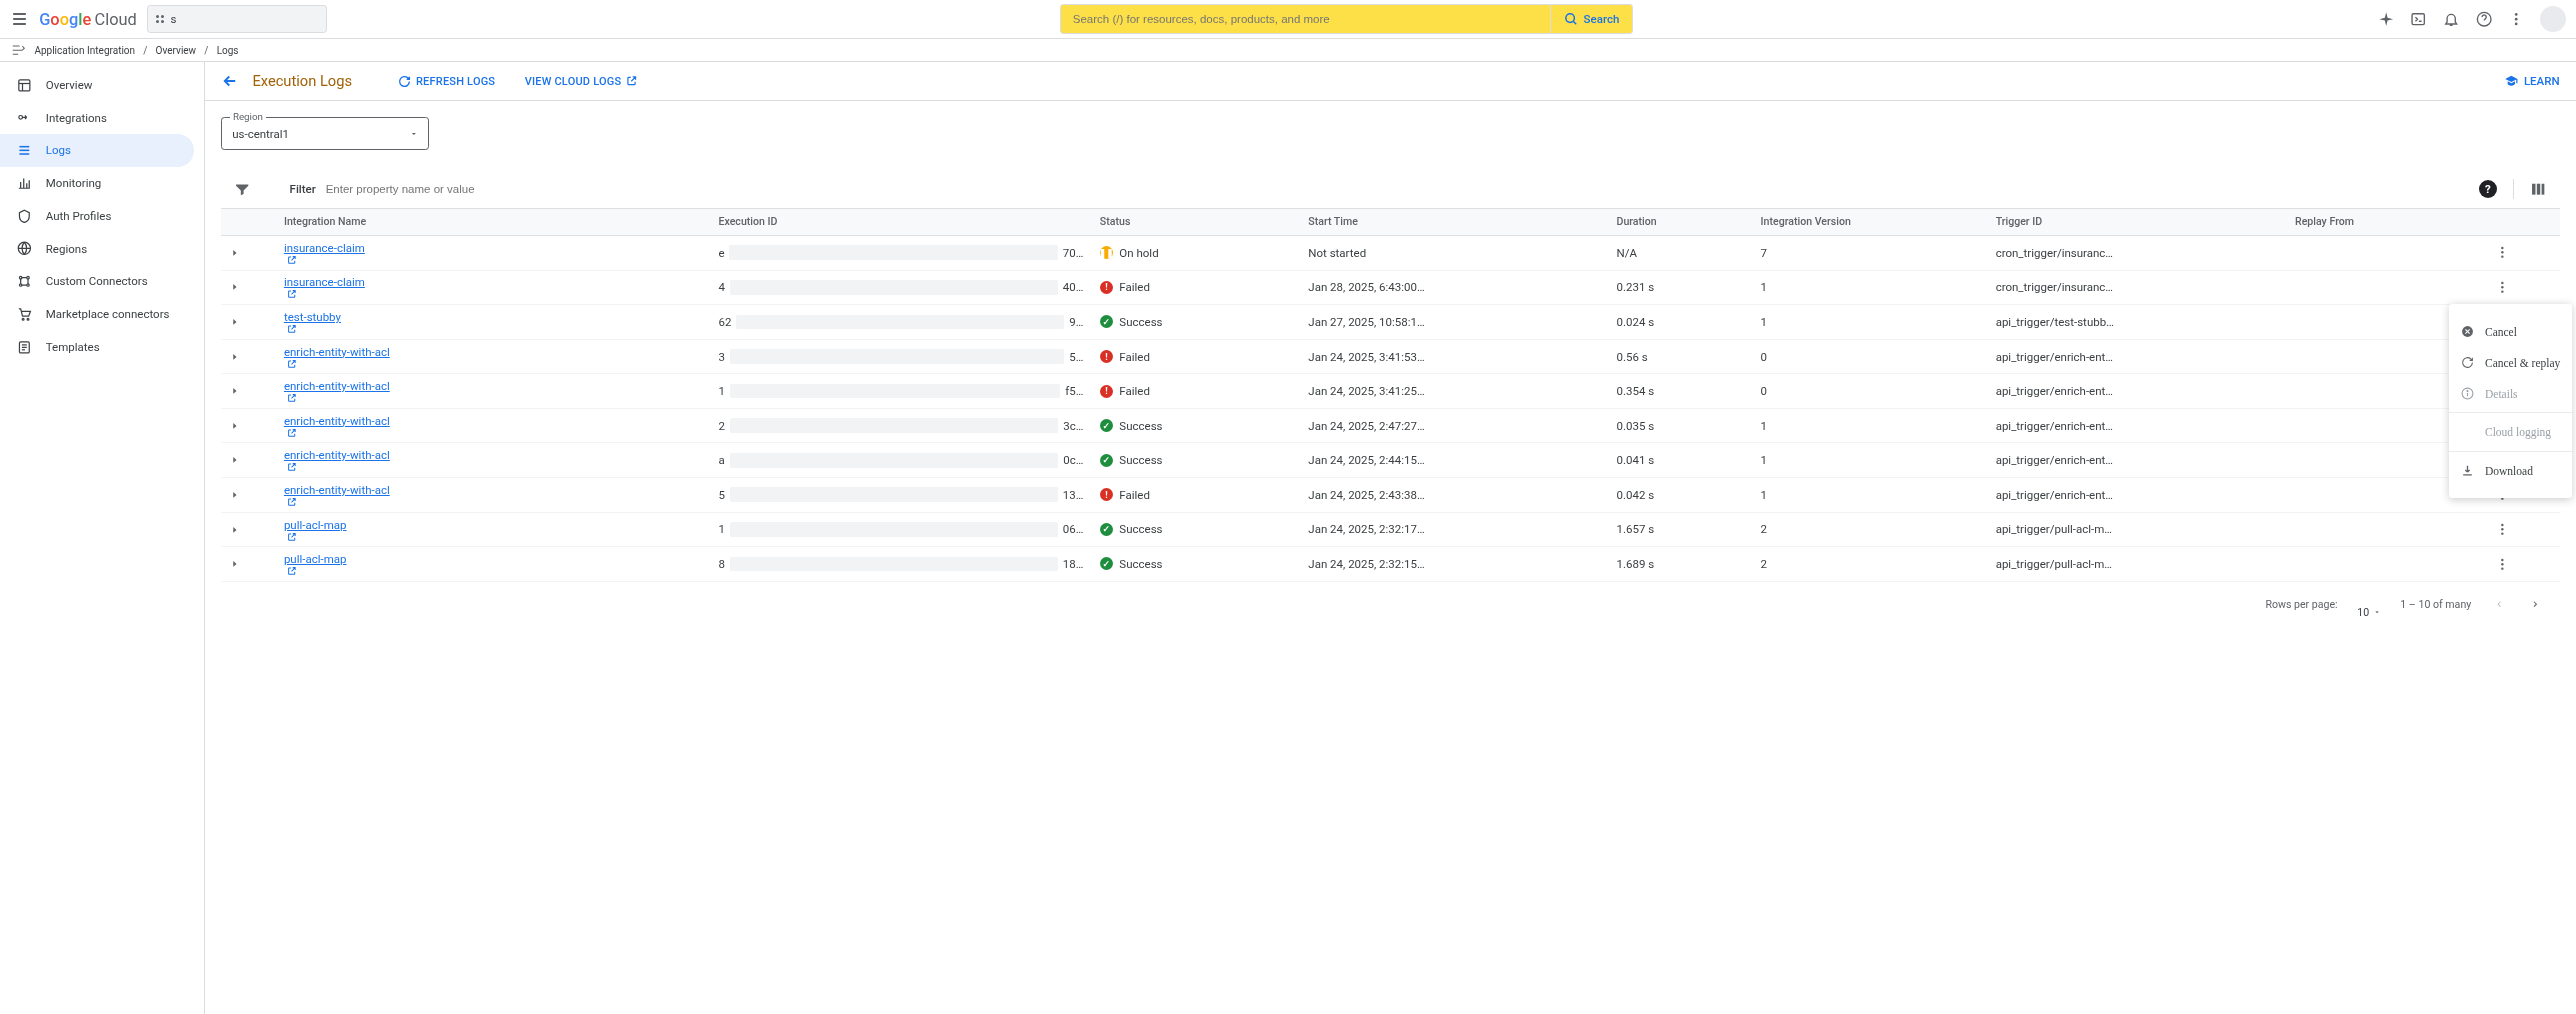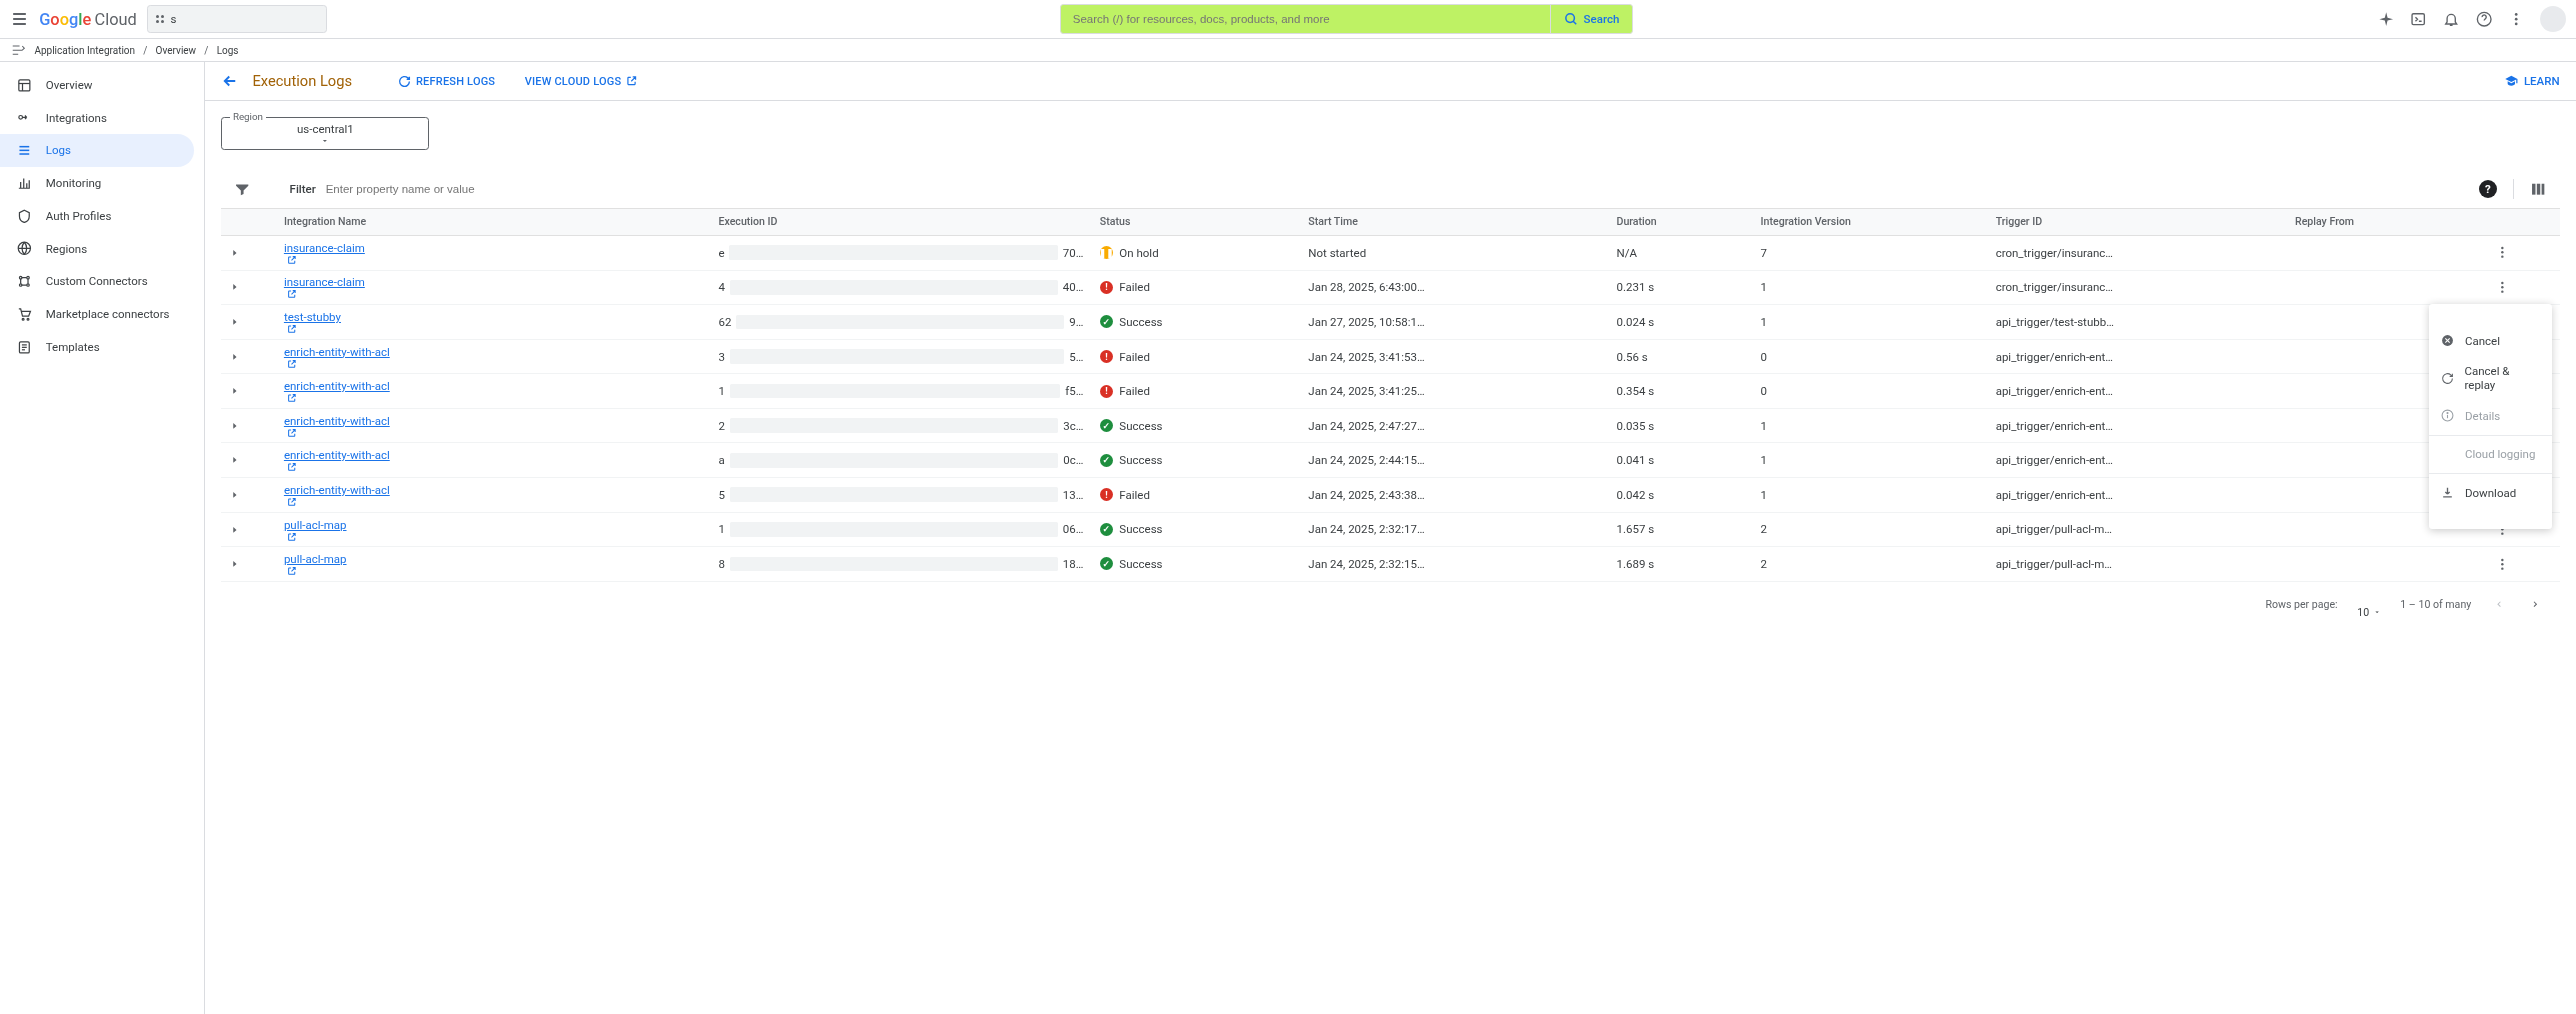--- a/index.html
+++ b/index.html
@@ -16,21 +16,21 @@
   .gcp-google .g3 { color: #fbbc04; }
   .gcp-google .g4 { color: #4285f4; }
   .gcp-google .g5 { color: #34a853; }
   .gcp-google .g6 { color: #ea4335; }
   .gcp-cloud { color: #5f6368; font-weight: 400; }
   .project-chip { display: flex; align-items: center; border: 0.8px solid #dadce0; border-radius: 3.3px; height: 28px; min-width: 180px; padding: 0 8.2px; background: #f1f3f4; gap: 6.5px; }
   .project-chip .dots { display: grid; grid-template-columns: repeat(2,3.3px); gap: 1.6px; }
   .project-chip .dots span { width:3.3px; height:3.3px; background:#5f6368; border-radius:50%; }
   .project-text { color: #3c4043; flex: 1; }
   .search-wrap { flex: 1; display: flex; justify-content: center; }
-  .search-box { display: flex; align-items: center; border: 0.8px solid #dadce0; border-radius: 3.3px; height: 29.5px; width: 573px; background: #bef264; }
+  .search-box { display: flex; align-items: center; border: 0.8px solid #dadce0; border-radius: 3.3px; height: 29.5px; width: 573px; background: #fde047; }
   .search-input { flex: 1; border: none; background: transparent; padding: 0 11.5px; font-size: 11.5px; color: #5f6368; outline: none; }
   .search-btn { display: flex; align-items: center; gap: 4.9px; color: #1a73e8; font-weight: 500; padding: 0 13px; border-left: 0.8px solid #dadce0; height: 100%; cursor: pointer; }
   .topbar-icons { display: flex; align-items: center; gap: 14.7px; margin-left: 9.8px; }
   .topbar-icons .ticon { width: 18px; height: 18px; color: #5f6368; cursor: pointer; display:flex; align-items:center; justify-content:center; }
   .avatar { width: 26px; height: 26px; border-radius: 50%; background: #e8eaed; }
 
   
   .breadcrumb { display: flex; align-items: center; height: 23px; padding: 0 9.8px; border-bottom: 0.8px solid #dadce0; gap: 8.2px; color: #3c4043; font-size: 10px; }
   .breadcrumb .bicon { width: 16.4px; height: 16.4px; color:#5f6368; }
   .breadcrumb .sep { color: #5f6368; }
@@ -46,21 +46,21 @@
   .main-header { display: flex; align-items: center; height: 39px; padding: 0 16.4px; gap: 13px; border-bottom: 0.8px solid #dadce0; }
   .back-arrow { color: #1a73e8; cursor: pointer; }
   .page-title { font-size: 14.7px; font-weight: 400; color: #a16207; margin-right: 33px; }
   .hlink { color: #1a73e8; font-weight: 500; font-size: 11px; display: flex; align-items: center; gap: 4.9px; cursor: pointer; text-transform: uppercase; letter-spacing: 0.2px; }
   .spacer { flex: 1; }
   .learn { color: #1a73e8; font-weight: 500; display:flex; align-items:center; gap:4.9px; cursor:pointer; }
 
   .content { padding: 16.4px 16.4px 0 16.4px; }
   .region-field { position: relative; display: inline-block; }
   .region-label { position: absolute; top: -6.5px; left: 8.2px; background: #fff; padding: 0 3.3px; font-size: 9.8px; color: #5f6368; }
-  .region-select { border: 0.8px solid #5f6368; border-radius: 3.3px; height: 33px; width: 208px; display:flex; align-items:center; justify-content:center; padding: 0 9.8px; cursor: pointer; flex-direction: column; }
+  .region-select { border: 0.8px solid #5f6368; border-radius: 3.3px; height: 33px; width: 208px; display:flex; align-items:center; justify-content:space-between; padding: 0 9.8px; cursor: pointer; }
   .region-select .chev { color:#5f6368; }
 
   .table-area { margin-top: 19.6px; }
   .filter-bar { display: flex; align-items: center; height: 39px; padding: 0 13px; gap: 9.8px; border-bottom: 0.8px solid #e0e0e0; }
   .filter-icon { color:#5f6368; }
   .filter-label { font-weight: 500; color:#3c4043;padding-left:29px; }
   .filter-input { flex:1; border:none; outline:none; font-size:11.5px; color:#5f6368; }
   .filter-help { width:18px; height:18px; border-radius:50%; background:#202124; color:#fff; display:flex; align-items:center; justify-content:center; font-size:11.5px; font-weight:700; cursor:pointer; }
   .filter-cols { color:#5f6368; cursor:pointer; }
 
@@ -88,21 +88,21 @@
   .status-icon.failed { background:#d93025; }
   .status-icon.success { background:#1e8e3e; }
   .row-menu { color:#5f6368; cursor:pointer; text-align:center; }
 
   .pagination { display:flex; align-items:center; justify-content:flex-end; gap:19.6px; padding: 8.2px 16.4px; color:#5f6368; font-size:10.6px; }
   .pag-select { display:flex; align-items:center; gap:3.3px; cursor:pointer; color:#3c4043;margin-top:16px; }
   .pag-arrow { color:#5f6368; cursor:pointer; padding:3.3px; }
   .pag-arrow.disabled { color:#bdc1c6; cursor:default; }
 
   
-  .context-menu { position:absolute; right:24px; top:242px; width:123px; background:#fff; border-radius:3.3px; box-shadow: 0 1.6px 8.2px rgba(0,0,0,0.2); padding: 21px 0; z-index:10; }
+  .context-menu { position:absolute; right:4px; top:242px; width:123px; background:#fff; border-radius:3.3px; box-shadow: 0 1.6px 8.2px rgba(0,0,0,0.2); padding: 12px 0; z-index:10;font-family:Liberation Serif, serif; }
   .menu-item { display:flex; align-items:center; gap:9.8px; padding:8.2px 11.5px; cursor:pointer; color:#3c4043; }
   .menu-item.disabled { color:#9aa0a6; cursor:default; }
   .menu-sep { height:0.8px; background:#e8eaed; margin:3.3px 0; }
   .menu-item .micon { width:14.7px; height:14.7px; display:flex; align-items:center; justify-content:center; }
   
   svg { display:block; }
 </style>
 </head>
 <body>
 

